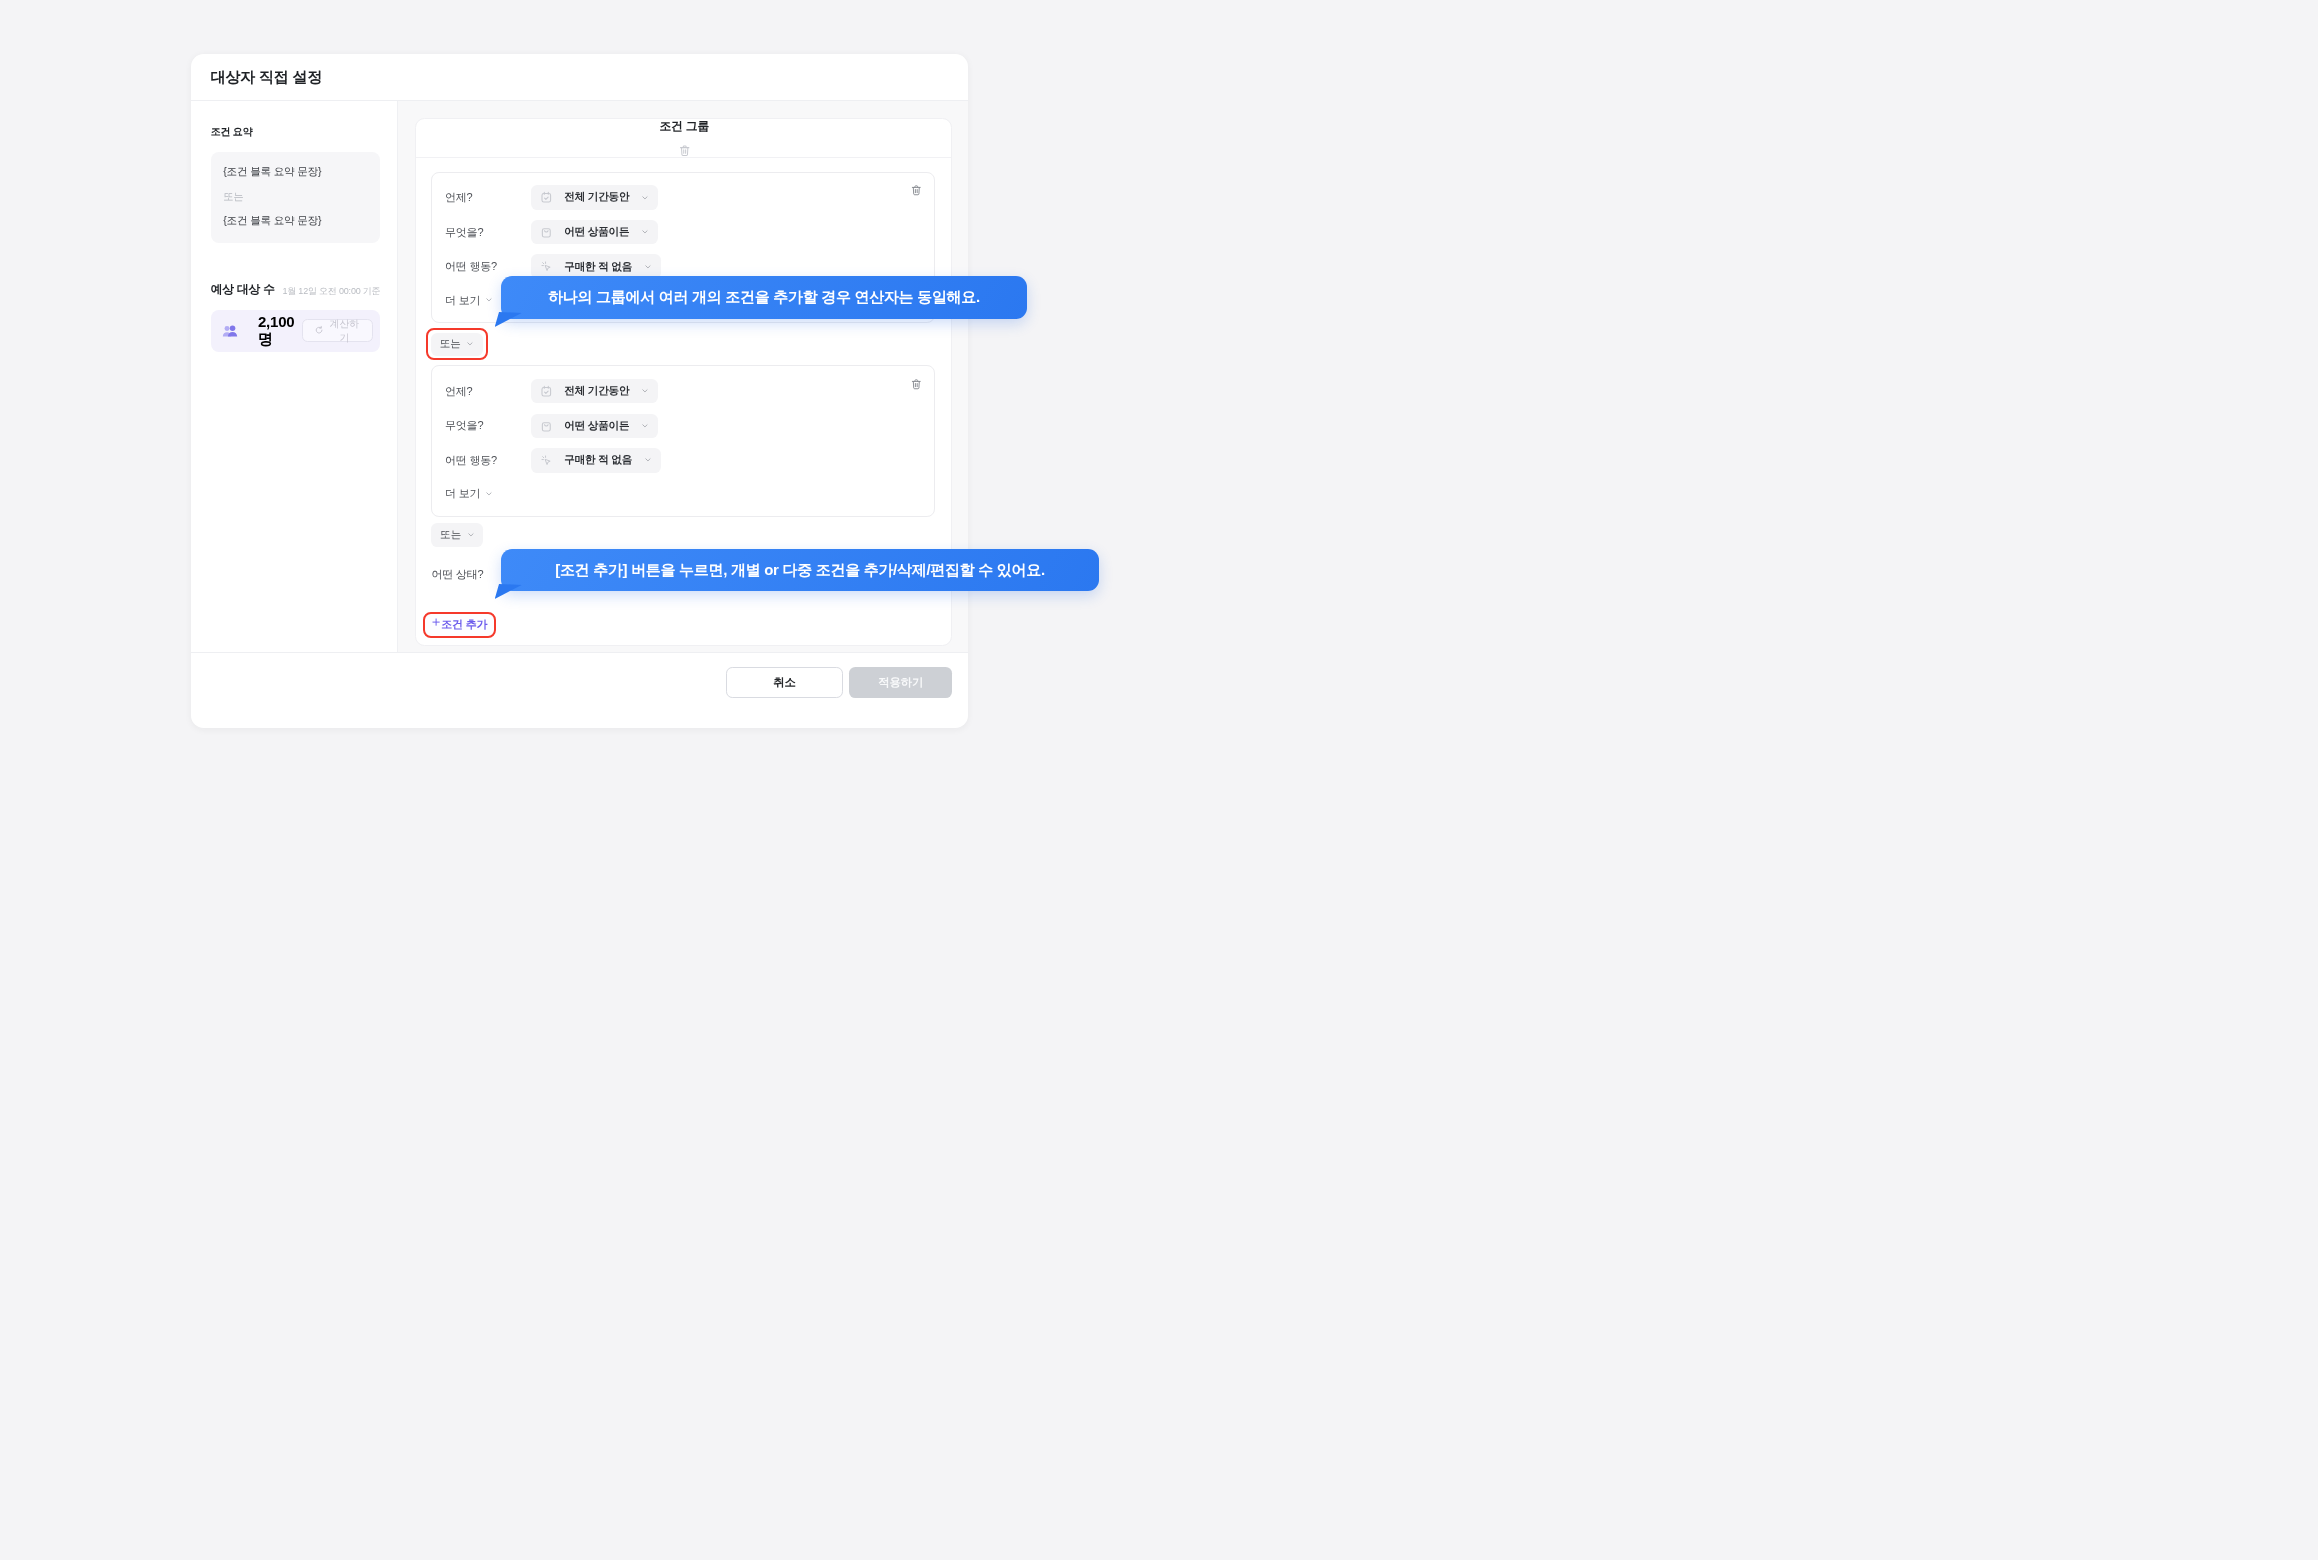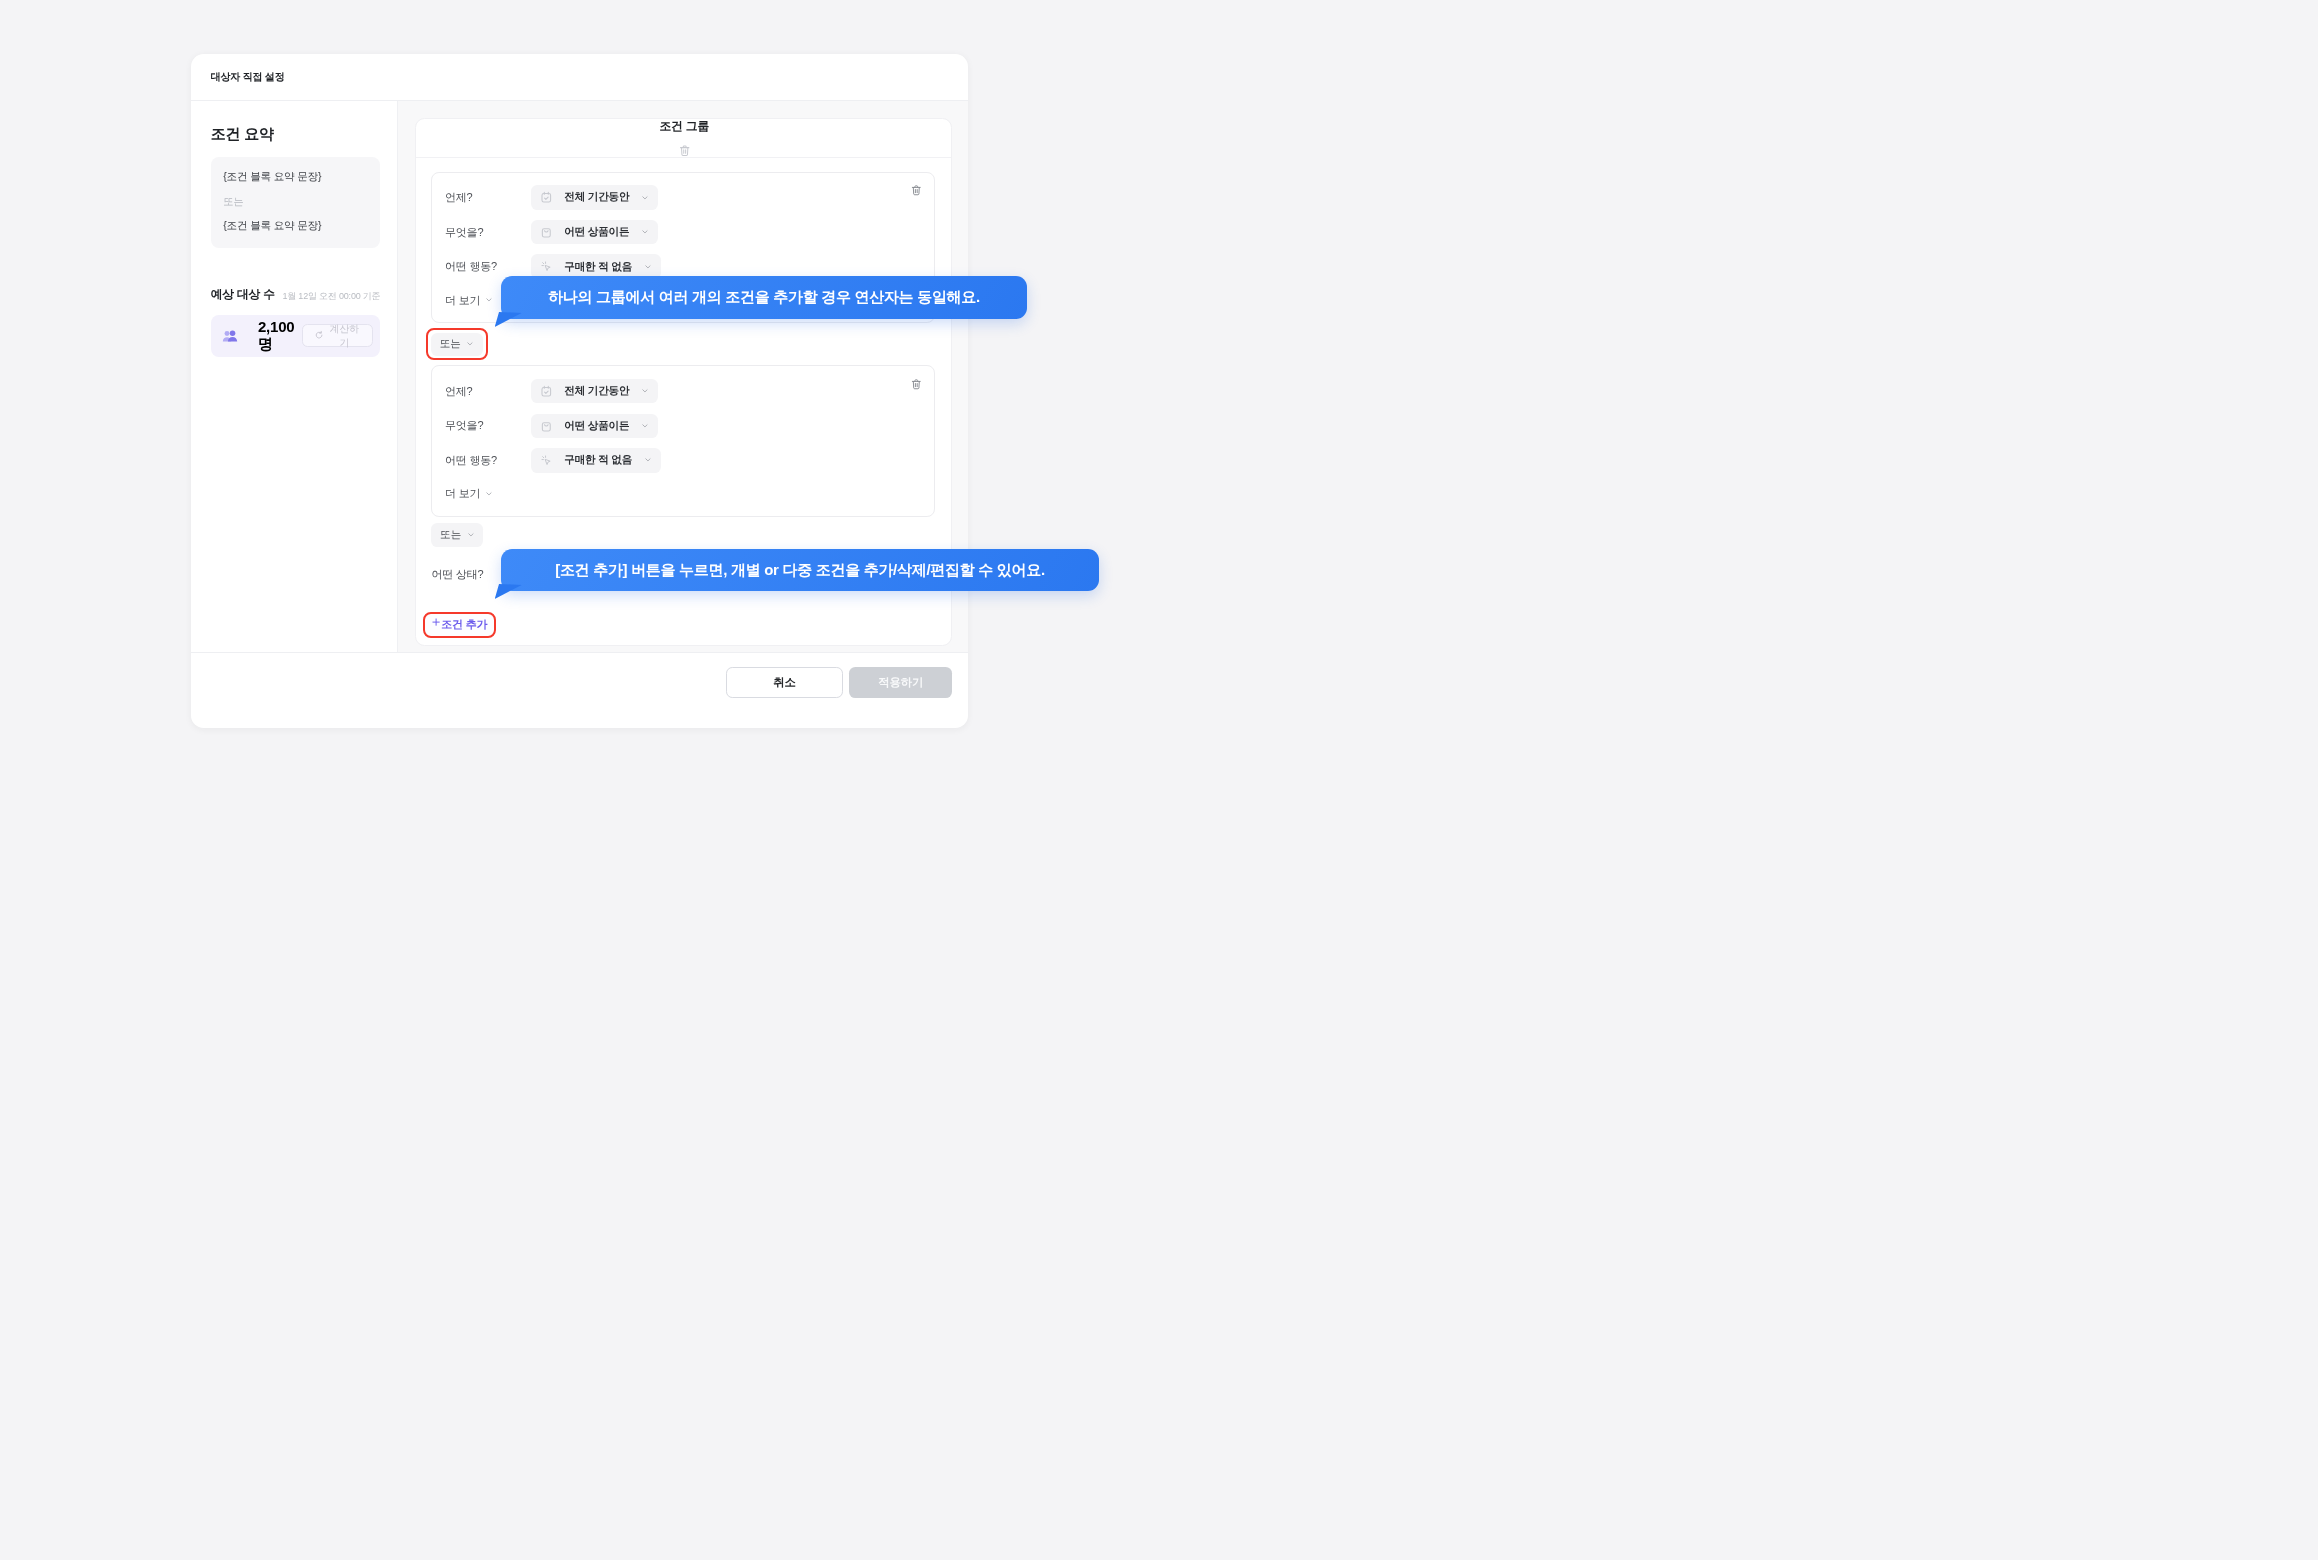--- a/index.html
+++ b/index.html
@@ -8,26 +8,26 @@
     position:relative; width:1159px; height:780px; background:#F4F4F6;
     font-family:"Liberation Sans","DejaVu Sans",sans-serif; color:#1F2226; overflow:hidden;
   }
   
   .card {
     position:absolute; left:191px; top:54px; width:777px; height:674px;
     background:#FFFFFF; border-radius:12.6px; box-shadow:0 1.6px 7.9px rgba(30,34,40,.05);
   }
   .card-header {
     height:47px; display:flex; align-items:center; padding:0 19.7px;
-    border-bottom:0.8px solid #EEEFF2; font-size:10px; font-weight:700; letter-spacing:-0.2px;
+    border-bottom:0.8px solid #EEEFF2; font-size:15px; font-weight:700; letter-spacing:-0.2px;
   }
   .card-body { display:flex; height:567px; }
   
   .sidebar { width:207px; background:#FFFFFF; border-right:0.8px solid #EFF0F3; padding:23.6px 16.6px 0 19.7px; }
-  .summary-title { font-size:15px; font-weight:700; letter-spacing:-0.2px; }
+  .summary-title { font-size:10px; font-weight:700; letter-spacing:-0.2px; }
   .summary-box { margin-top:13.4px; background:#F6F6F8; border-radius:7.9px; padding:13.4px 12.6px 15px; }
   .summary-line { font-size:10.6px; font-weight:500; color:#3E4146; letter-spacing:-0.2px; }
   .summary-op { font-size:10.2px; color:#B6B9BF; margin:10.2px 0; }
   .estimate-head { margin-top:39px; display:flex; justify-content:space-between; align-items:flex-end; }
   .estimate-title { font-size:11.8px; font-weight:700; letter-spacing:-0.2px; }
   .estimate-date { font-size:9px; color:#B9BCC2; letter-spacing:-0.2px; }
   .estimate-box {
     margin-top:11.8px; height:42px; background:#F3F1FC; border-radius:7.9px;
     display:flex; align-items:center; padding:0 7.9px 0 10.2px;
   }

